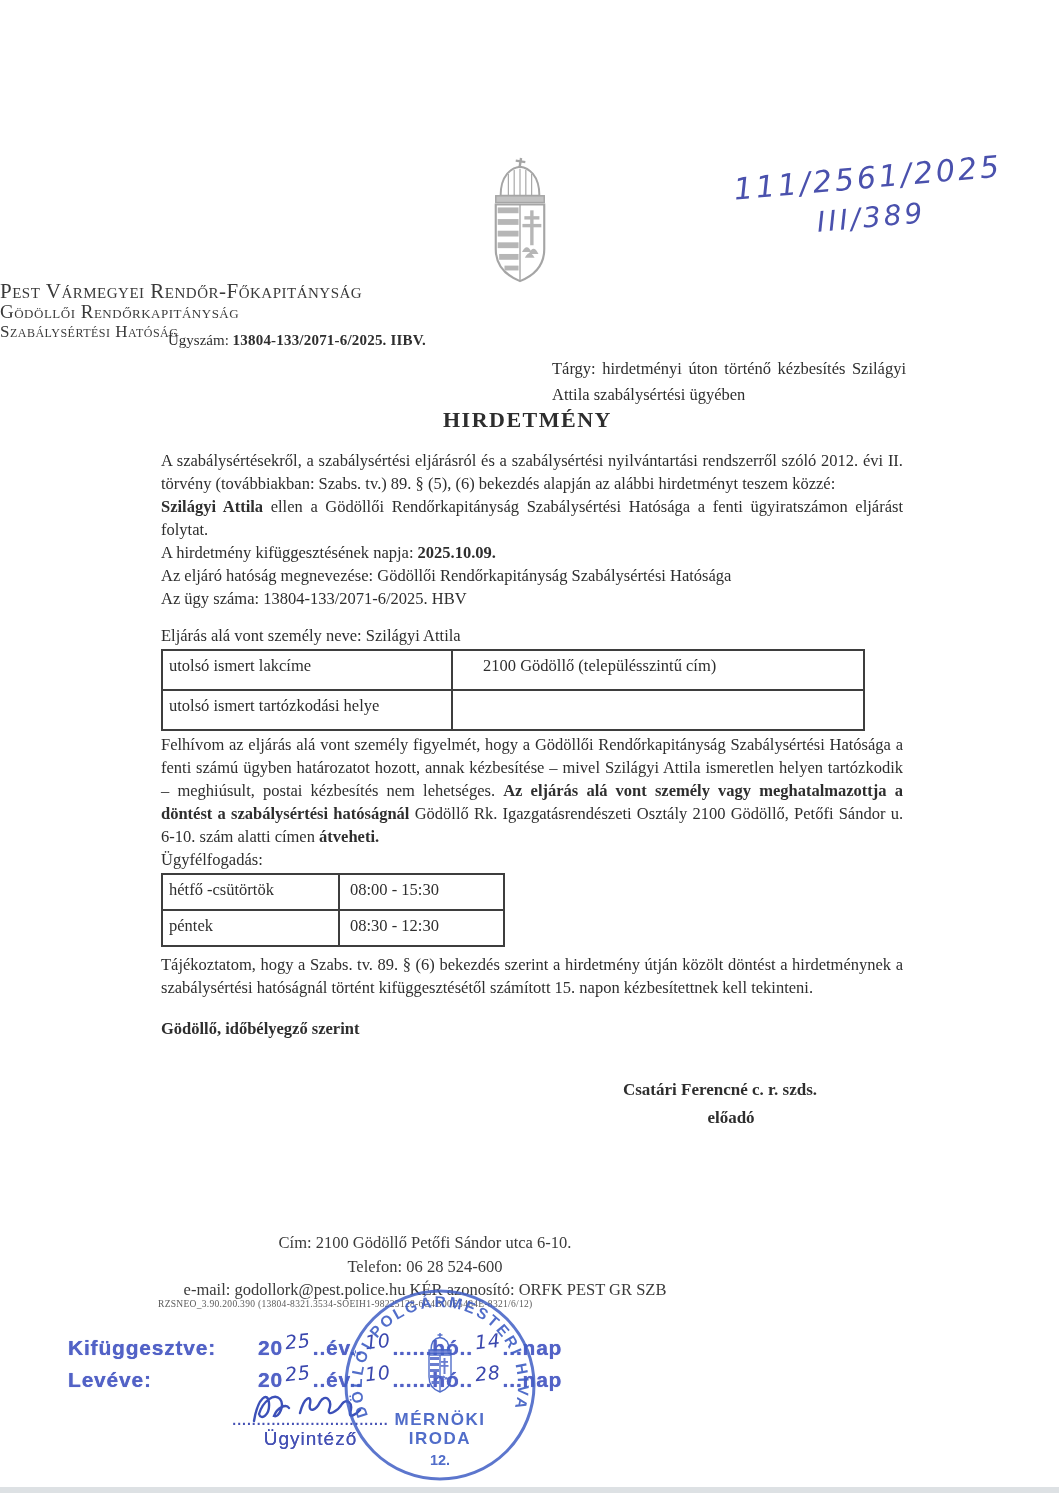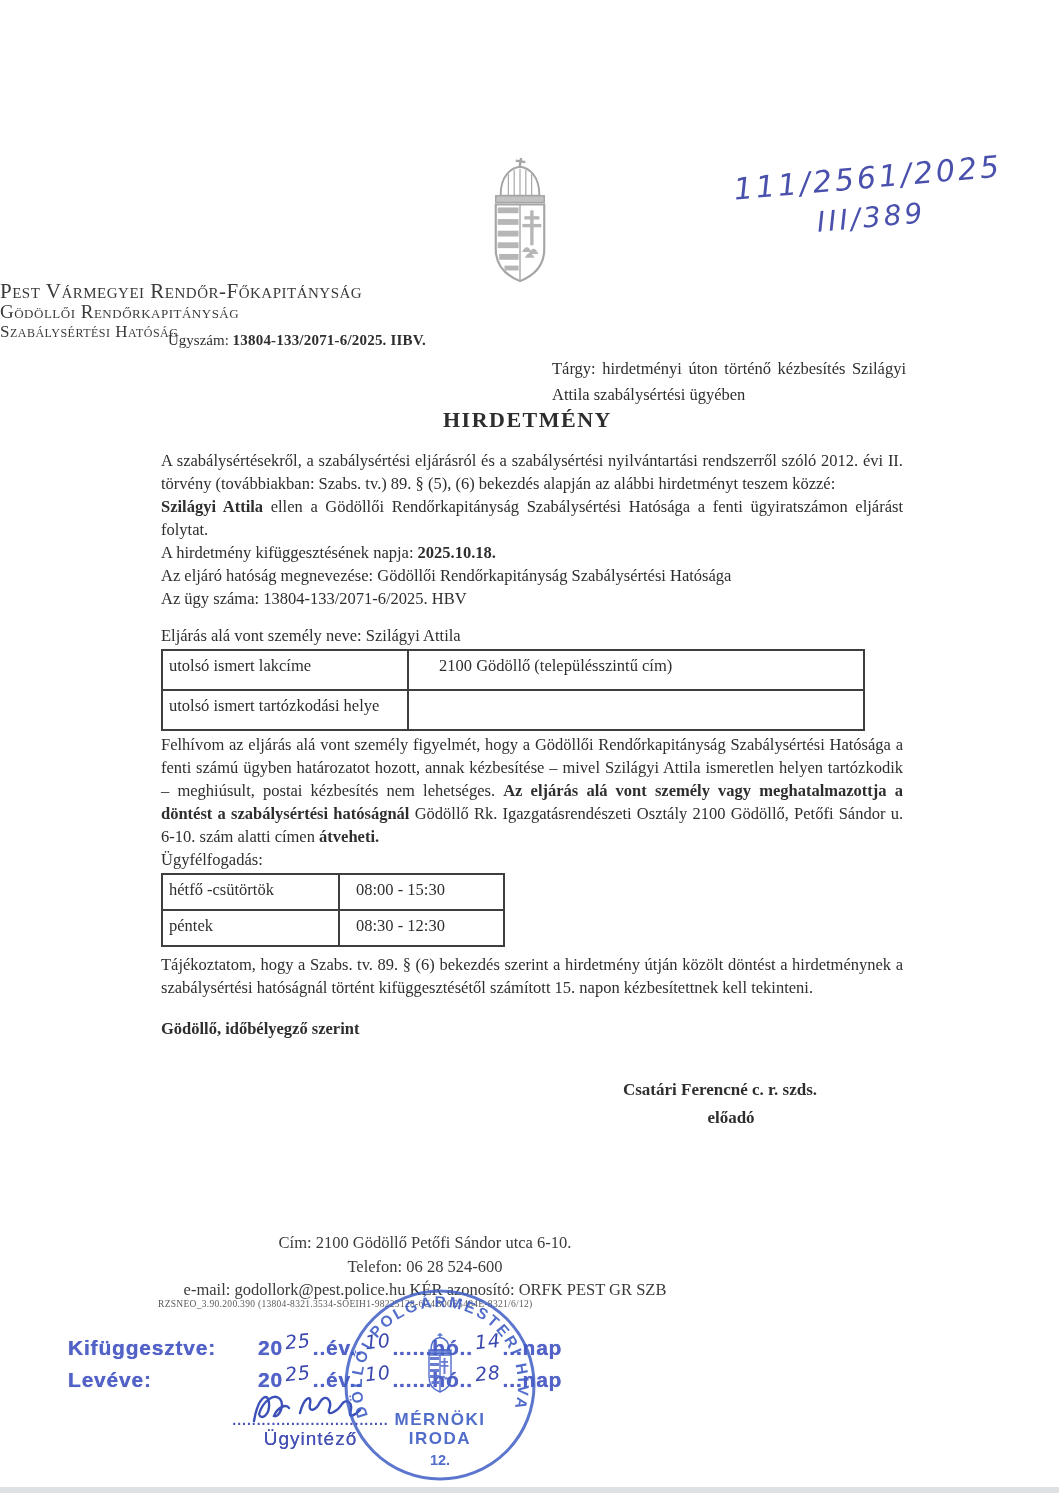--- a/index.html
+++ b/index.html
@@ -40,26 +40,26 @@
   .closing{margin-top:18px !important;font-weight:bold;text-align:left;}
 
   
   .tbl{border:2px solid #3e3e3e;margin:2px 0;}
   .tbl .row{display:flex;}
   .tbl .row + .row{border-top:2px solid #3e3e3e;}
   .tbl .c1{border-right:2px solid #3e3e3e;box-sizing:border-box;padding:3px 6px;}
   .tbl .c2{box-sizing:border-box;padding:3px 6px;flex:1;}
   .tbl-person{width:700px;}
   .tbl-person .row{height:38px;}
-  .tbl-person .c1{width:246px;}
+  .tbl-person .c1{width:290px;}
   .tbl-person .c2{padding-left:30px;}
   .tbl-hours{width:340px;}
   .tbl-hours .row{height:34px;}
   .tbl-hours .c1{width:177px;}
-  .tbl-hours .c2{padding-left:16px;}
+  .tbl-hours .c2{padding-left:10px;}
 
   
   .sign-block{position:absolute;top:1080px;left:520px;width:400px;text-align:center;
               font-weight:bold;font-size:17px;}
   .sign-block .role{margin-top:8px;padding-left:22px;}
 
   
   .footer{position:absolute;top:1231px;left:0;width:850px;text-align:center;
           font-size:16.5px;line-height:23.5px;color:#3a3a3a;}
   .sysid{position:absolute;top:1299px;left:158px;font-size:9.5px;color:#5a5a5a;
@@ -135,21 +135,21 @@
 
   <div class="ugyszam"><span>Ügyszám: </span><b>13804-133/2071-6/2025. IIBV.</b></div>
 
   <div class="targy">Tárgy: hirdetményi úton történő kézbesítés Szilágyi Attila szabálysértési ügyében</div>
 
   <div class="doc-title">HIRDETMÉNY</div>
 
   <div class="content">
     <p>A szabálysértésekről, a szabálysértési eljárásról és a szabálysértési nyilvántartási rendszerről szóló 2012. évi II. törvény (továbbiakban: Szabs. tv.) 89. § (5), (6) bekezdés alapján az alábbi hirdetményt teszem közzé:</p>
     <p><b>Szilágyi Attila</b><span> ellen a Gödöllői Rendőrkapitányság Szabálysértési Hatósága a fenti ügyiratszámon eljárást folytat.</span></p>
-    <p><span>A hirdetmény kifüggesztésének napja: </span><b>2025.10.18.</b></p>
+    <p><span>A hirdetmény kifüggesztésének napja: </span><b>2025.10.09.</b></p>
     <p>Az eljáró hatóság megnevezése: Gödöllői Rendőrkapitányság Szabálysértési Hatósága</p>
     <p>Az ügy száma: 13804-133/2071-6/2025. HBV</p>
 
     <p class="mt14">Eljárás alá vont személy neve: Szilágyi Attila</p>
 
     <div class="tbl tbl-person">
       <div class="row">
         <div class="c1">utolsó ismert lakcíme</div>
         <div class="c2">2100 Gödöllő (településszintű cím)</div>
       </div>

